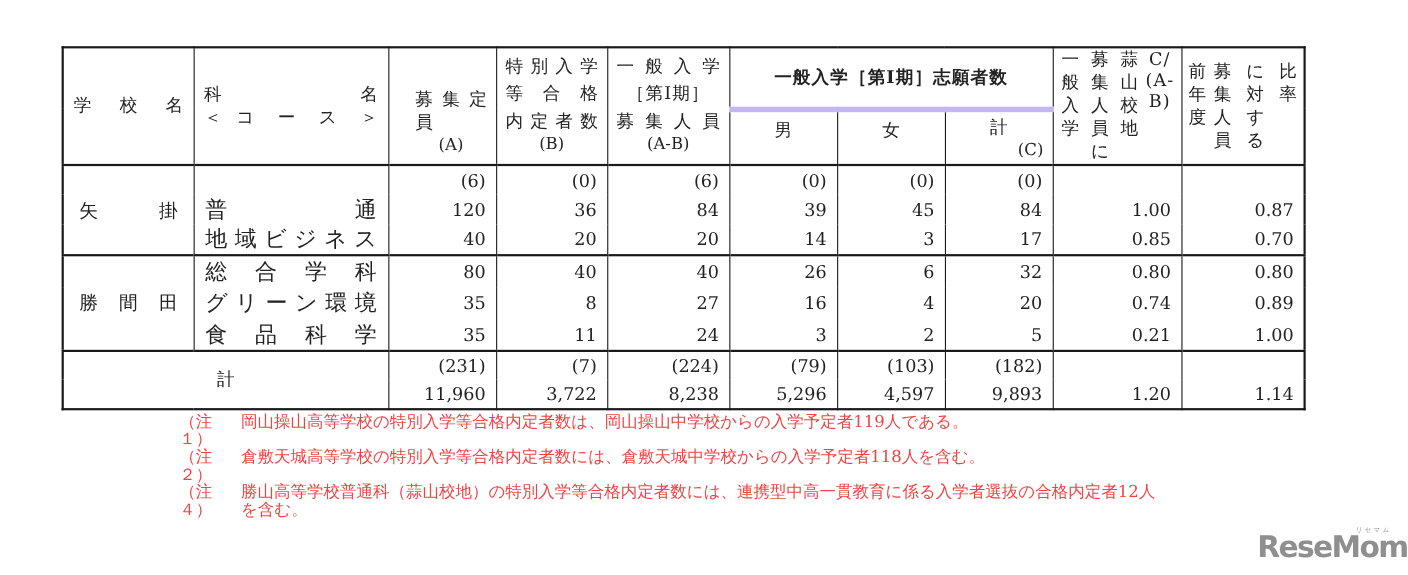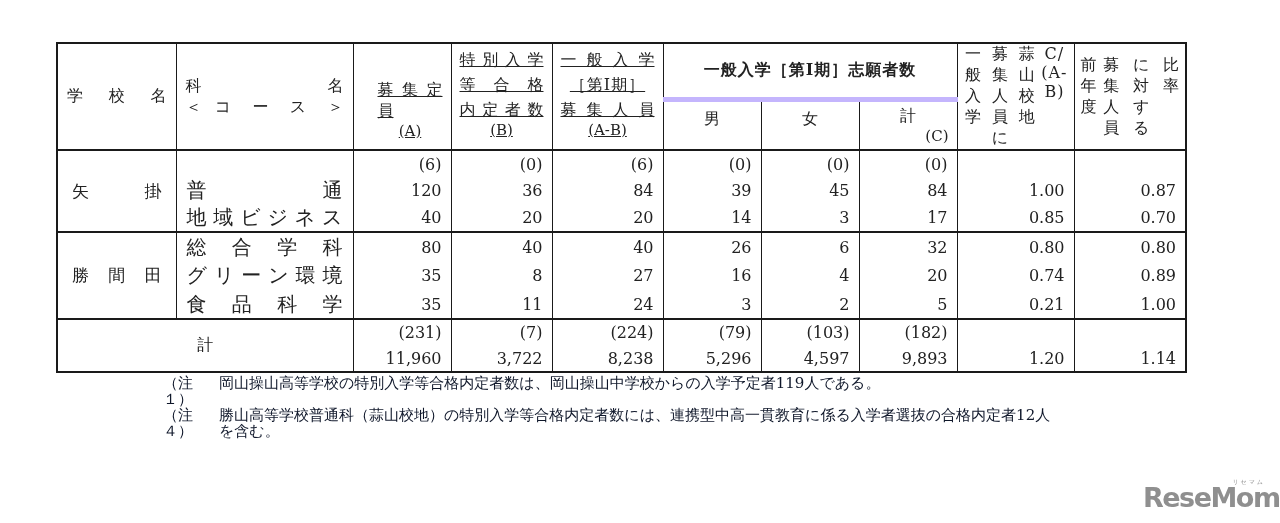--- a/index.html
+++ b/index.html
@@ -21,39 +21,39 @@
 
   thead th{border-bottom:2px solid #1a1a1a;font-size:16px;}
   thead th.thin-b{border-bottom:5px solid #c4b5fd;font-weight:bold;}
   tr.gstart td{border-top:2px solid #1a1a1a;}
   tr.gend td{border-bottom:2px solid #1a1a1a;}
 
   .jline{display:block;text-align:justify;text-align-last:justify;}
   .cline{display:block;text-align:center;letter-spacing:1px;}
   .hpad{padding:0 9px;}
   .hstack{display:flex;flex-direction:column;justify-content:space-between;
-          height:100%;box-sizing:border-box;padding:0 8px 5px;text-decoration:underline;}
+          height:100%;box-sizing:border-box;padding:0 8px 5px;}
   .hstack .grp{display:flex;flex-direction:column;gap:4px;}
   .cap-stack{padding-top:32px;margin-left:16px;}
   .hcenter{display:flex;flex-direction:row;justify-content:center;gap:4px;height:100%;padding:0 6px;box-sizing:border-box;}
   .sub{display:block;text-align:center;font-size:15px;}
   .sex{display:block;text-align:center;padding-bottom:12px;font-size:16px;}
   .tot-head{display:flex;flex-direction:column;justify-content:center;height:100%;box-sizing:border-box;padding:2px 6px;}
   .tot-head .t{text-align:center;font-size:16px;}
   .tot-head .c{text-align:right;font-size:15px;padding-right:2px;}
 
   td.school{text-align:justify;padding:0 14px;font-size:17px;}
   td.school .jline{}
   td.course{font-size:20px;padding:0 10px;}
   td.num{text-align:right;padding-right:9px;font-size:16px;}
   td.totlabel{text-align:center;font-size:16px;}
 
   
   .notes{position:absolute;left:163px;top:375px;width:1080px;
-         font-size:15px;line-height:16px;color:#0f172a;}
+         font-size:15px;line-height:16px;color:#ef4444;}
   .note{display:flex;}
   .note .tag{width:56px;flex:0 0 56px;}
   .note .body{flex:1;}
 
   
   .logo{position:absolute;left:1143px;top:477px;width:132px;height:42px;color:#8f8f8f;}
   .logo-text{display:block;font-family:"DejaVu Sans","Liberation Sans",sans-serif;
              font-weight:bold;font-size:27px;letter-spacing:-1.5px;line-height:42px;text-align:right;}
   .logo-ruby{position:absolute;top:1px;right:10px;font-size:6px;letter-spacing:2px;
              font-family:"DejaVu Sans",sans-serif;}
@@ -261,20 +261,26 @@
   </table>
 
   <div class="notes">
     <div class="note">
       <span class="tag">（注１）</span>
       <div class="body">
         <div>岡山操山高等学校の特別入学等合格内定者数は、岡山操山中学校からの入学予定者119人である。</div>
       </div>
     </div>
     <div class="note">
+      <span class="tag">（注２）</span>
+      <div class="body">
+        <div>倉敷天城高等学校の特別入学等合格内定者数には、倉敷天城中学校からの入学予定者118人を含む。</div>
+      </div>
+    </div>
+    <div class="note">
       <span class="tag">（注４）</span>
       <div class="body">
         <div>勝山高等学校普通科（蒜山校地）の特別入学等合格内定者数には、連携型中高一貫教育に係る入学者選抜の合格内定者12人</div>
         <div>を含む。</div>
       </div>
     </div>
   </div>
 
   <div class="logo">
     <span class="logo-ruby">リセマム</span>

